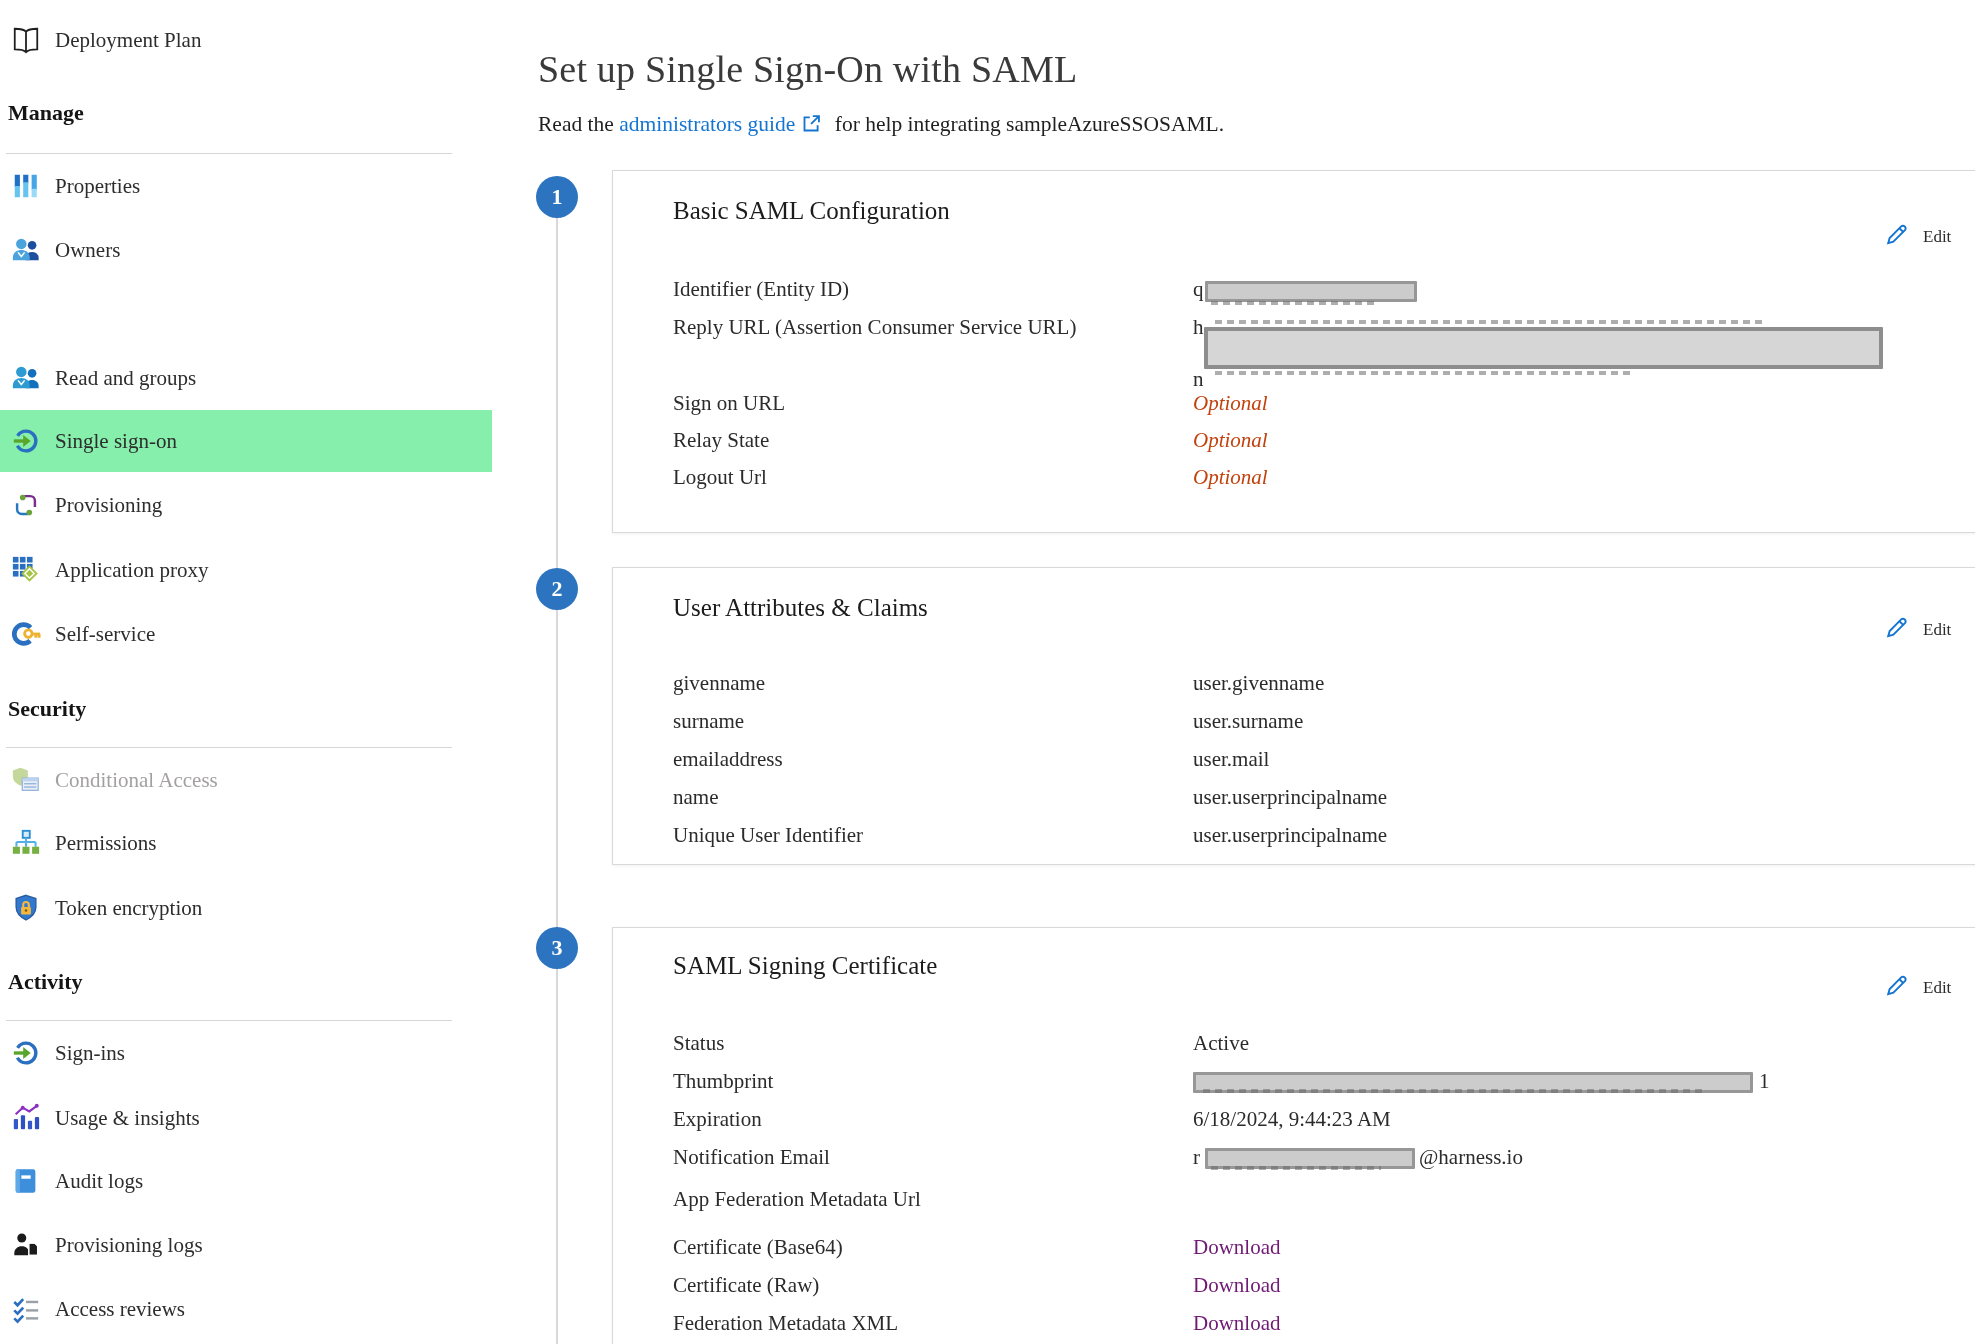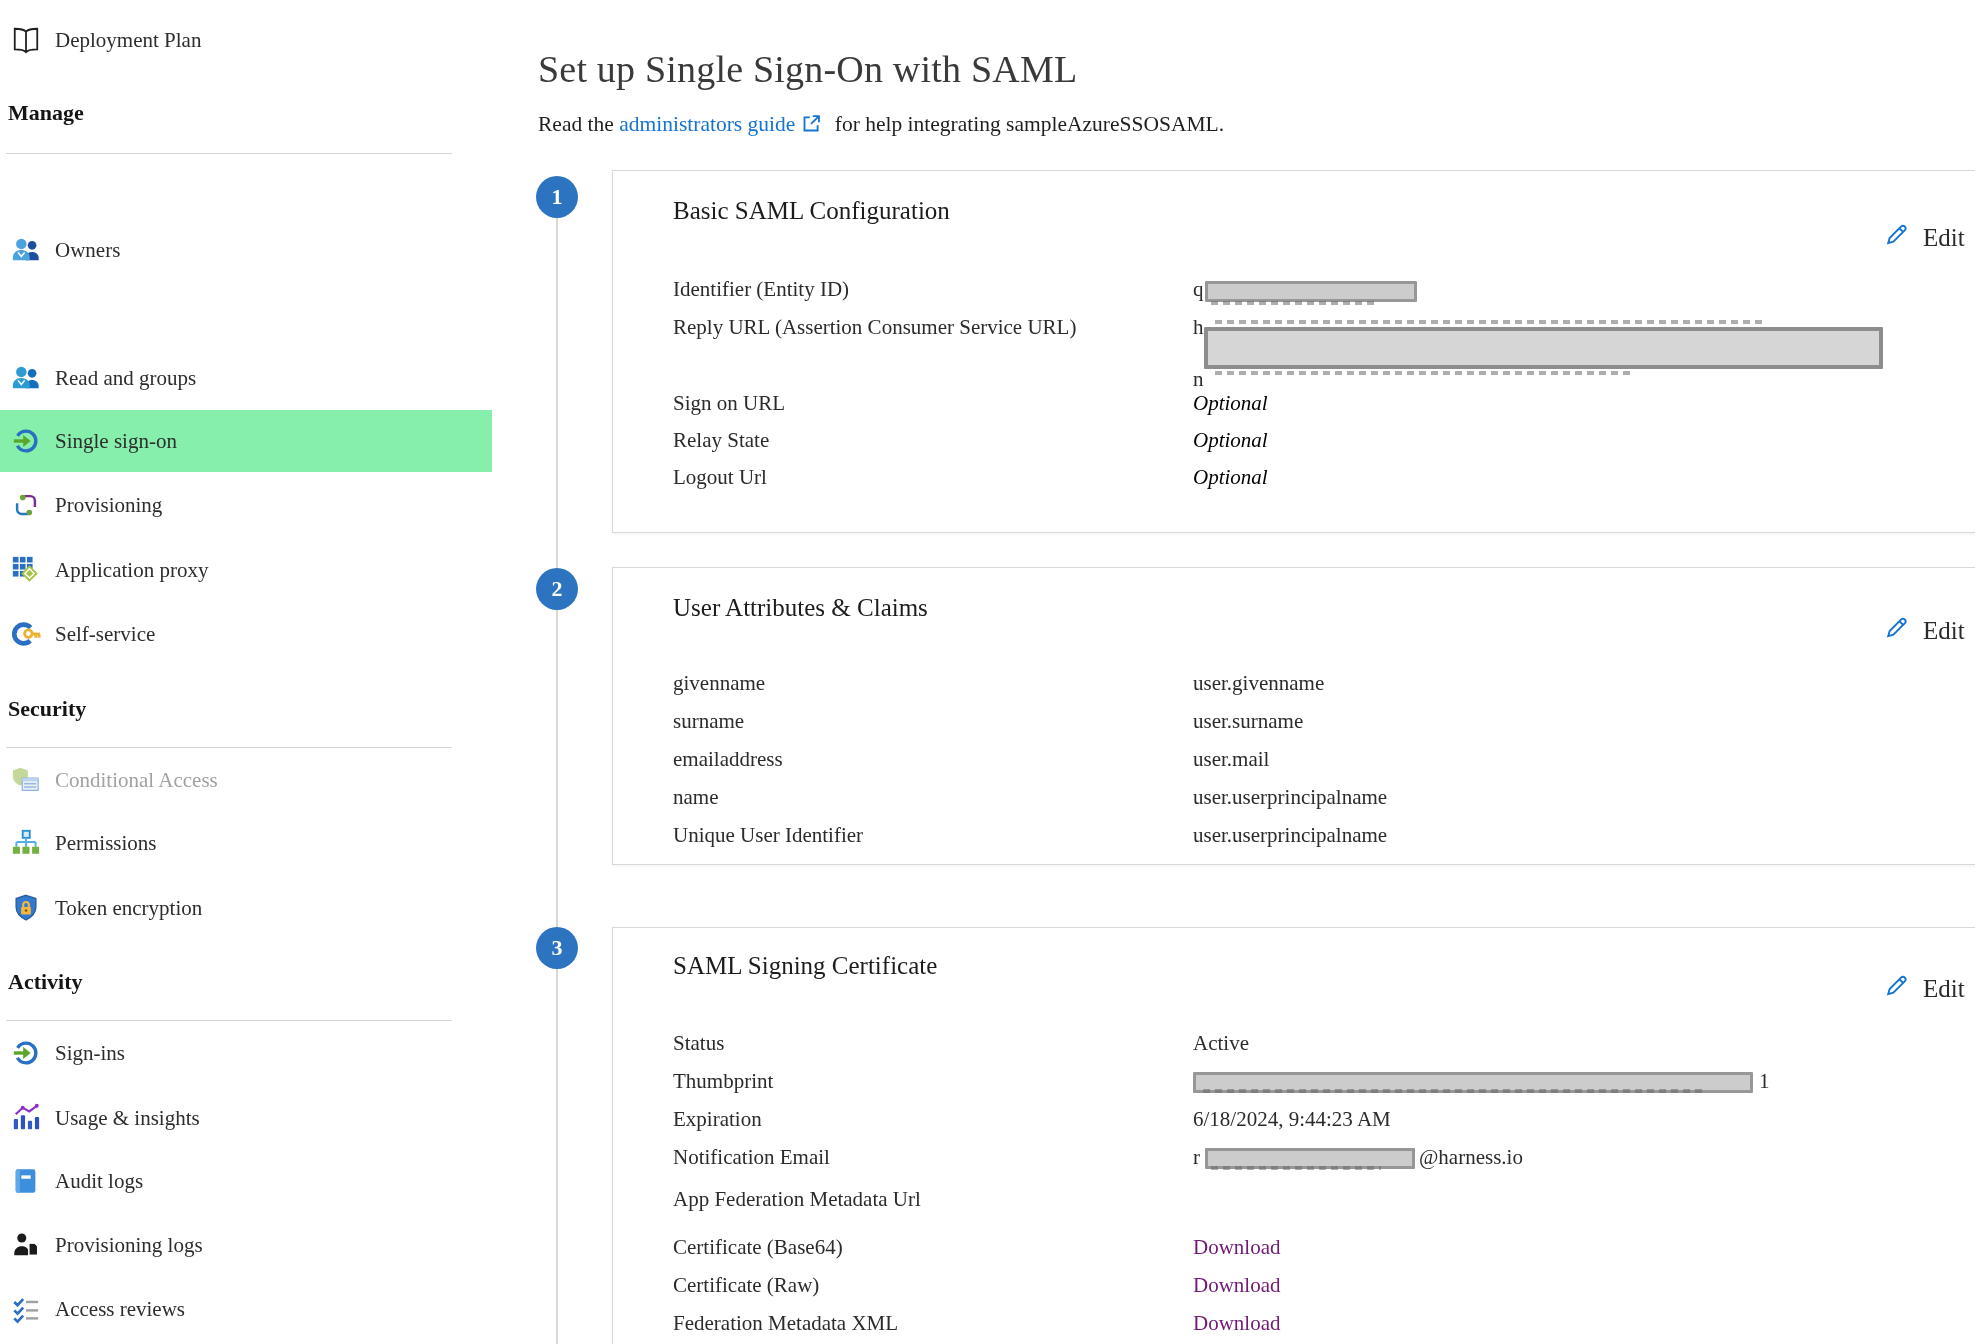--- a/index.html
+++ b/index.html
@@ -23,25 +23,25 @@
   .ext-ic{display:inline-block;vertical-align:-3px;margin:0 7px 0 6px;}
 
   .rail-line{position:absolute;left:556px;top:218px;width:2px;height:1126px;background:#d8d8d8;}
   .step-circle{position:absolute;left:536px;width:42px;height:42px;border-radius:50%;background:#2d74c0;
                color:#fff;font-size:22px;font-weight:700;display:flex;align-items:center;justify-content:center;}
 
   .card{position:absolute;left:612px;width:1378px;background:#fff;border:1px solid #d9d9d9;
         box-shadow:0 1px 3px rgba(0,0,0,.06);box-sizing:border-box;}
   .card-title{position:absolute;left:60px;top:26px;font-size:25px;color:#1c1c1c;}
   .edit-btn{position:absolute;left:1270px;display:flex;align-items:center;gap:13px;cursor:pointer;}
-  .edit-btn span{font-size:25px;color:#2b2b2b;}
+  .edit-btn span{font-size:17px;color:#2b2b2b;}
 
   .row-label{position:absolute;left:60px;font-size:21px;color:#2b2b2b;white-space:nowrap;}
   .row-value{position:absolute;left:580px;font-size:21px;color:#2b2b2b;white-space:nowrap;}
-  .optional{font-style:italic;color:#000000;}
+  .optional{font-style:italic;color:#c2410c;}
   .dl-link{color:#701a75;cursor:pointer;text-decoration:none;}
 
   .redact{position:absolute;background:#cccccc;border:3px solid #979797;box-sizing:border-box;border-radius:1px;}
   .redact.big{background:#d6d6d6;border:4px solid #8d8d8d;}
   .ghost{position:absolute;height:4px;opacity:.55;
          background:repeating-linear-gradient(90deg,#6b6b6b 0 7px,transparent 7px 12px);}
 
   .copybox{position:absolute;left:580px;top:244px;width:672px;height:46px;background:#f0f0f0;
            border:2px solid #8f8f8f;border-radius:3px;box-sizing:border-box;display:flex;
            align-items:center;padding:0 12px 0 18px;cursor:text;}
@@ -59,20 +59,33 @@
         <svg width="30" height="30" viewBox="0 0 32 32">
             <path d="M16 7 C14 4.8 11 4 4 4 v22 c7 0 10 .6 12 3 c2-2.4 5-3 12-3 V4 c-7 0-10 .8-12 3 Z M16 7 v22" fill="none" stroke="#1f1f1f" stroke-width="1.9"></path>
           </svg>
       </span>
       <span>Deployment Plan</span>
     </div>
 
     <div class="side-header" style="top:100px">Manage</div>
     <div class="side-divider" style="top:153px"></div>
 
+    <div class="side-item" style="top:155px">
+      <span class="ic">
+        <svg width="30" height="30" viewBox="0 0 32 32">
+          <rect x="4" y="4" width="5.5" height="13" fill="#2170c8"></rect>
+            <rect x="4" y="16" width="5.5" height="12" fill="#66c4ef"></rect>
+          <rect x="13" y="4" width="5.5" height="9" fill="#2170c8"></rect>
+            <rect x="13" y="12" width="5.5" height="16" fill="#66c4ef"></rect>
+          <rect x="22" y="4" width="5.5" height="16" fill="#45a5e6"></rect>
+            <rect x="22" y="19" width="5.5" height="9" fill="#9ad9f7"></rect>
+        </svg>
+      </span>
+      <span>Properties</span>
+    </div>
 
     <div class="side-item" style="top:219px">
       <span class="ic">
         <svg width="30" height="30" viewBox="0 0 32 32">
           <circle cx="22.5" cy="11" r="4.6" fill="#1e4e9e"></circle>
             <path d="M15.5 27 v-2.5 c0-4 3-6.5 7-6.5 s7 2.5 7 6.5 V27 Z" fill="#1e4e9e"></path>
           <circle cx="11" cy="9.5" r="5.6" fill="#4ba3dd"></circle>
             <path d="M2 27 v-3 c0-5 4-8 9-8 s9 3 9 8 v3 Z" fill="#4ba3dd"></path>
           <path d="M7.5 18.5 L11 23 l3.5-4.5" fill="none" stroke="#fff" stroke-width="1.6"></path>
         </svg>

